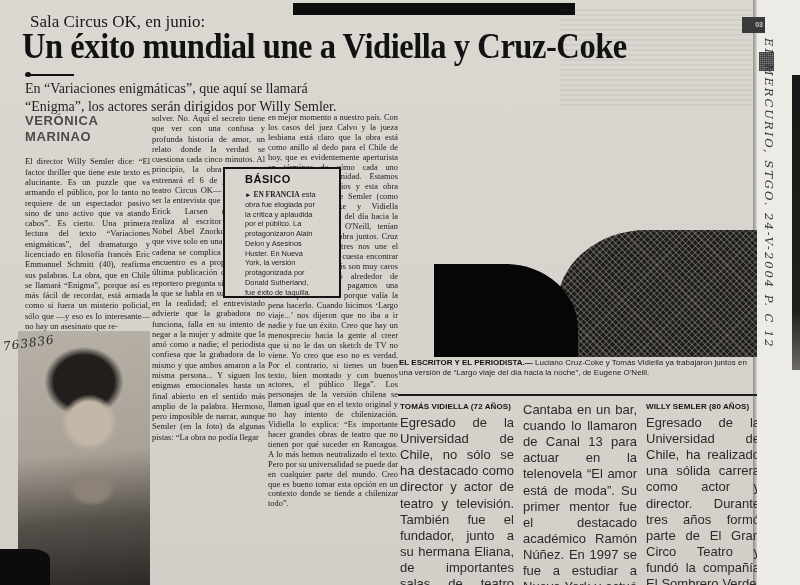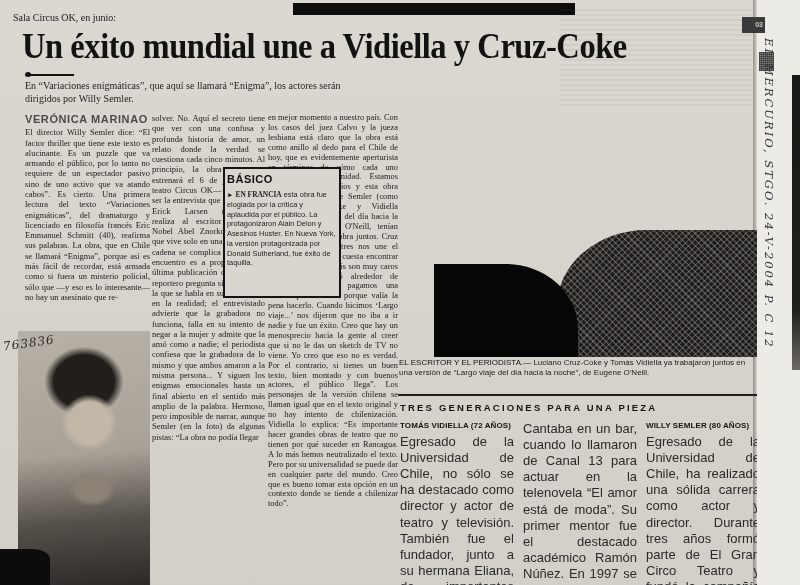--- a/index.html
+++ b/index.html
@@ -1,50 +1,50 @@
 <!DOCTYPE html>
 <html><head>
 <meta charset="utf-8">
 <style>
   html,body{margin:0;padding:0;background:#888;}
   #page{position:relative;width:800px;height:585px;background:linear-gradient(180deg,#dbd8d2 0%,#d6d3cc 60%,#d2cfc8 100%);overflow:hidden;font-family:"Liberation Serif",serif;color:#1a1a1a;}
   .abs{position:absolute;}
   
-  .kicker{left:13px;top:12px;font-size:10px;color:#181818;}
+  .kicker{left:30px;top:12px;font-size:17px;color:#181818;}
   .headline{left:22px;top:27px;width:750px;font-size:35px;font-weight:700;letter-spacing:-0.5px;white-space:nowrap;transform:scaleX(.93);transform-origin:left;color:#121212;}
   .hl-mark{left:25px;top:72px;width:52px;height:5px;}
   .hl-mark .dot{position:absolute;left:0;top:0;width:6px;height:5px;border-radius:50%;background:#111;}
   .hl-mark .line{position:absolute;left:5px;top:1.5px;width:44px;height:2px;background:#111;}
-  .deck{left:25px;top:80px;width:345px;font-size:10px;line-height:1.25;color:#1e1e1e;}
+  .deck{left:25px;top:80px;width:345px;font-size:14px;line-height:1.25;color:#1e1e1e;}
   
-  .byline{font-family:"Liberation Sans",sans-serif;font-weight:700;font-size:11px;letter-spacing:.6px;color:#4a4a4a;margin-bottom:1px;}
+  .byline{font-family:"Liberation Sans",sans-serif;font-weight:700;font-size:13px;letter-spacing:.6px;color:#4a4a4a;margin-bottom:12px;}
   .col{position:absolute;text-align:justify;font-size:8.5px;line-height:1.21;overflow:hidden;color:#1b1b1b;}
   .col1{left:25px;top:113px;width:125px;height:218px;}
   .col2{left:152px;top:113px;width:113px;height:468px;}
   .col3{left:268px;top:113px;width:130px;height:468px;font-size:8.4px;line-height:1.18;}
   
-  .basico{left:223px;top:167px;width:118px;height:131px;background:#d9d6cf;border:2px solid #141414;box-sizing:border-box;padding:4px 2px;z-index:4;font-family:"Liberation Sans",sans-serif;}
+  .basico{left:223px;top:167px;width:118px;height:131px;background:#d9d6cf;border:2px solid #141414;box-sizing:border-box;padding:4px 20px;z-index:4;font-family:"Liberation Sans",sans-serif;}
   .basico-title{font-weight:700;font-size:11px;letter-spacing:.5px;color:#101010;margin-bottom:5px;}
   .basico-body{font-size:7.4px;line-height:1.32;color:#222;text-align:left;}
   .basico-body .bullet{font-size:6.5px;color:#111;}
   .basico-body .lead{font-weight:700;font-family:Liberation Serif, serif;}
   
   .photo-main{left:413px;top:112px;width:344px;height:245px;background:
     radial-gradient(ellipse 46px 62px at 44% 34%, #93846f 0 42%, rgba(0,0,0,0) 62%),
     radial-gradient(ellipse 52px 68px at 77% 33%, #a2917c 0 42%, rgba(0,0,0,0) 62%),
     radial-gradient(ellipse 70px 42px at 79% 14%, #b9b7b2 0 38%, rgba(0,0,0,0) 62%),
     radial-gradient(ellipse 60px 40px at 42% 16%, #2a2категор520 0 40%, rgba(0,0,0,0) 60%),
     linear-gradient(160deg,#0b0b0b 0%,#141413 55%,#0e0e0e 100%);}
   .jacket{position:absolute;right:0;bottom:0;width:58%;height:52%;border-top-left-radius:45% 60%;
     background:repeating-linear-gradient(45deg,rgba(205,200,190,.28) 0 1.5px,rgba(0,0,0,0) 1.5px 4.5px),
                repeating-linear-gradient(-45deg,rgba(205,200,190,.22) 0 1.5px,rgba(0,0,0,0) 1.5px 4.5px),#1d1c1a;}
   .shoulder{position:absolute;left:6%;bottom:0;width:42%;height:38%;border-top-right-radius:50% 70%;background:#060606;}
   
   .caption{left:399px;top:358px;width:360px;font-family:"Liberation Sans",sans-serif;font-size:8px;line-height:1.3;color:#222;}
-  .caption .lead{font-weight:400;color:#111;}
+  .caption .lead{font-weight:700;color:#111;}
   
   .sidebar{left:398px;top:394px;width:372px;height:191px;border-top:2px solid #1c1c1c;border-right:2px solid #1c1c1c;box-sizing:border-box;padding:6px 8px 0 2px;font-family:"Liberation Sans",sans-serif;}
   .sidebar-title{font-weight:700;font-size:9.5px;letter-spacing:2.2px;color:#141414;margin-bottom:8px;}
   .profiles{display:flex;gap:9px;}
   .profile{width:118px;}
   .profile-name{font-weight:700;font-size:8px;color:#141414;margin-bottom:4px;letter-spacing:.1px;}
   .profile-bio{font-size:13px;line-height:1.24;text-align:justify;color:#2a2a2a;}
   
   .portrait{left:18px;top:331px;width:132px;height:254px;background:
     radial-gradient(ellipse 40px 40px at 54% 36%, #c3b8a7 0 52%, rgba(0,0,0,0) 70%),
@@ -103,21 +103,20 @@
   <div class="abs photo-main">
     <div class="jacket"></div>
     <div class="shoulder"></div>
   </div>
 
   <div class="abs caption">
     <span class="lead">EL ESCRITOR Y EL PERIODISTA.—</span><span> Luciano Cruz-Coke y Tomás Vidiella ya trabajaron juntos en una versión de “Largo viaje del día hacia la noche”, de Eugene O'Neill.</span>
   </div>
 
   <div class="abs sidebar">
-    <div class="sidebar-title">TRES GENERACIONES PARA UNA PIEZA</div>
     <div class="profiles">
       <div class="profile">
         <div class="profile-name">TOMÁS VIDIELLA (72 AÑOS)</div>
         <div class="profile-bio">Egresado de la Universidad de Chile, no sólo se ha destacado como director y actor de teatro y televisión. También fue el fundador, junto a su hermana Eliana, de importantes salas de teatro como El Túnel, Hollywood y el recientemente demolido El Conventillo. En este último local mezcló títulos comerciales, como “Yo me bajo en la próxima y usted”, con clásicos como “La tempestad”, de Shakespeare. La crítica le ha alabado por su trabajo en “Largo viaje del día hacia la noche”, entre otros montajes.</div>
       </div>
       <div class="profile">
         <div class="profile-bio">Cantaba en un bar, cuando lo llamaron de Canal 13 para actuar en la telenovela “El amor está de moda”. Su primer mentor fue el destacado académico Ramón Núñez. En 1997 se fue a estudiar a Nueva York y actuó en el off broadway en “Las tres hermanas”, de Chéjov. Ya en Chile ha trabajado en teatro con el Ictus (“Sostiene Pereira”), con la prestigiosa compañía La Puerta (“Dios ha muerto”), y con Rodrigo Achondo (“Asesinos”), entre otras. Junto a Felipe Braun, está a la cabeza del proyecto Cultural Lastarria 90.</div>
       </div>
       <div class="profile">
         <div class="profile-name">WILLY SEMLER (80 AÑOS)</div>

